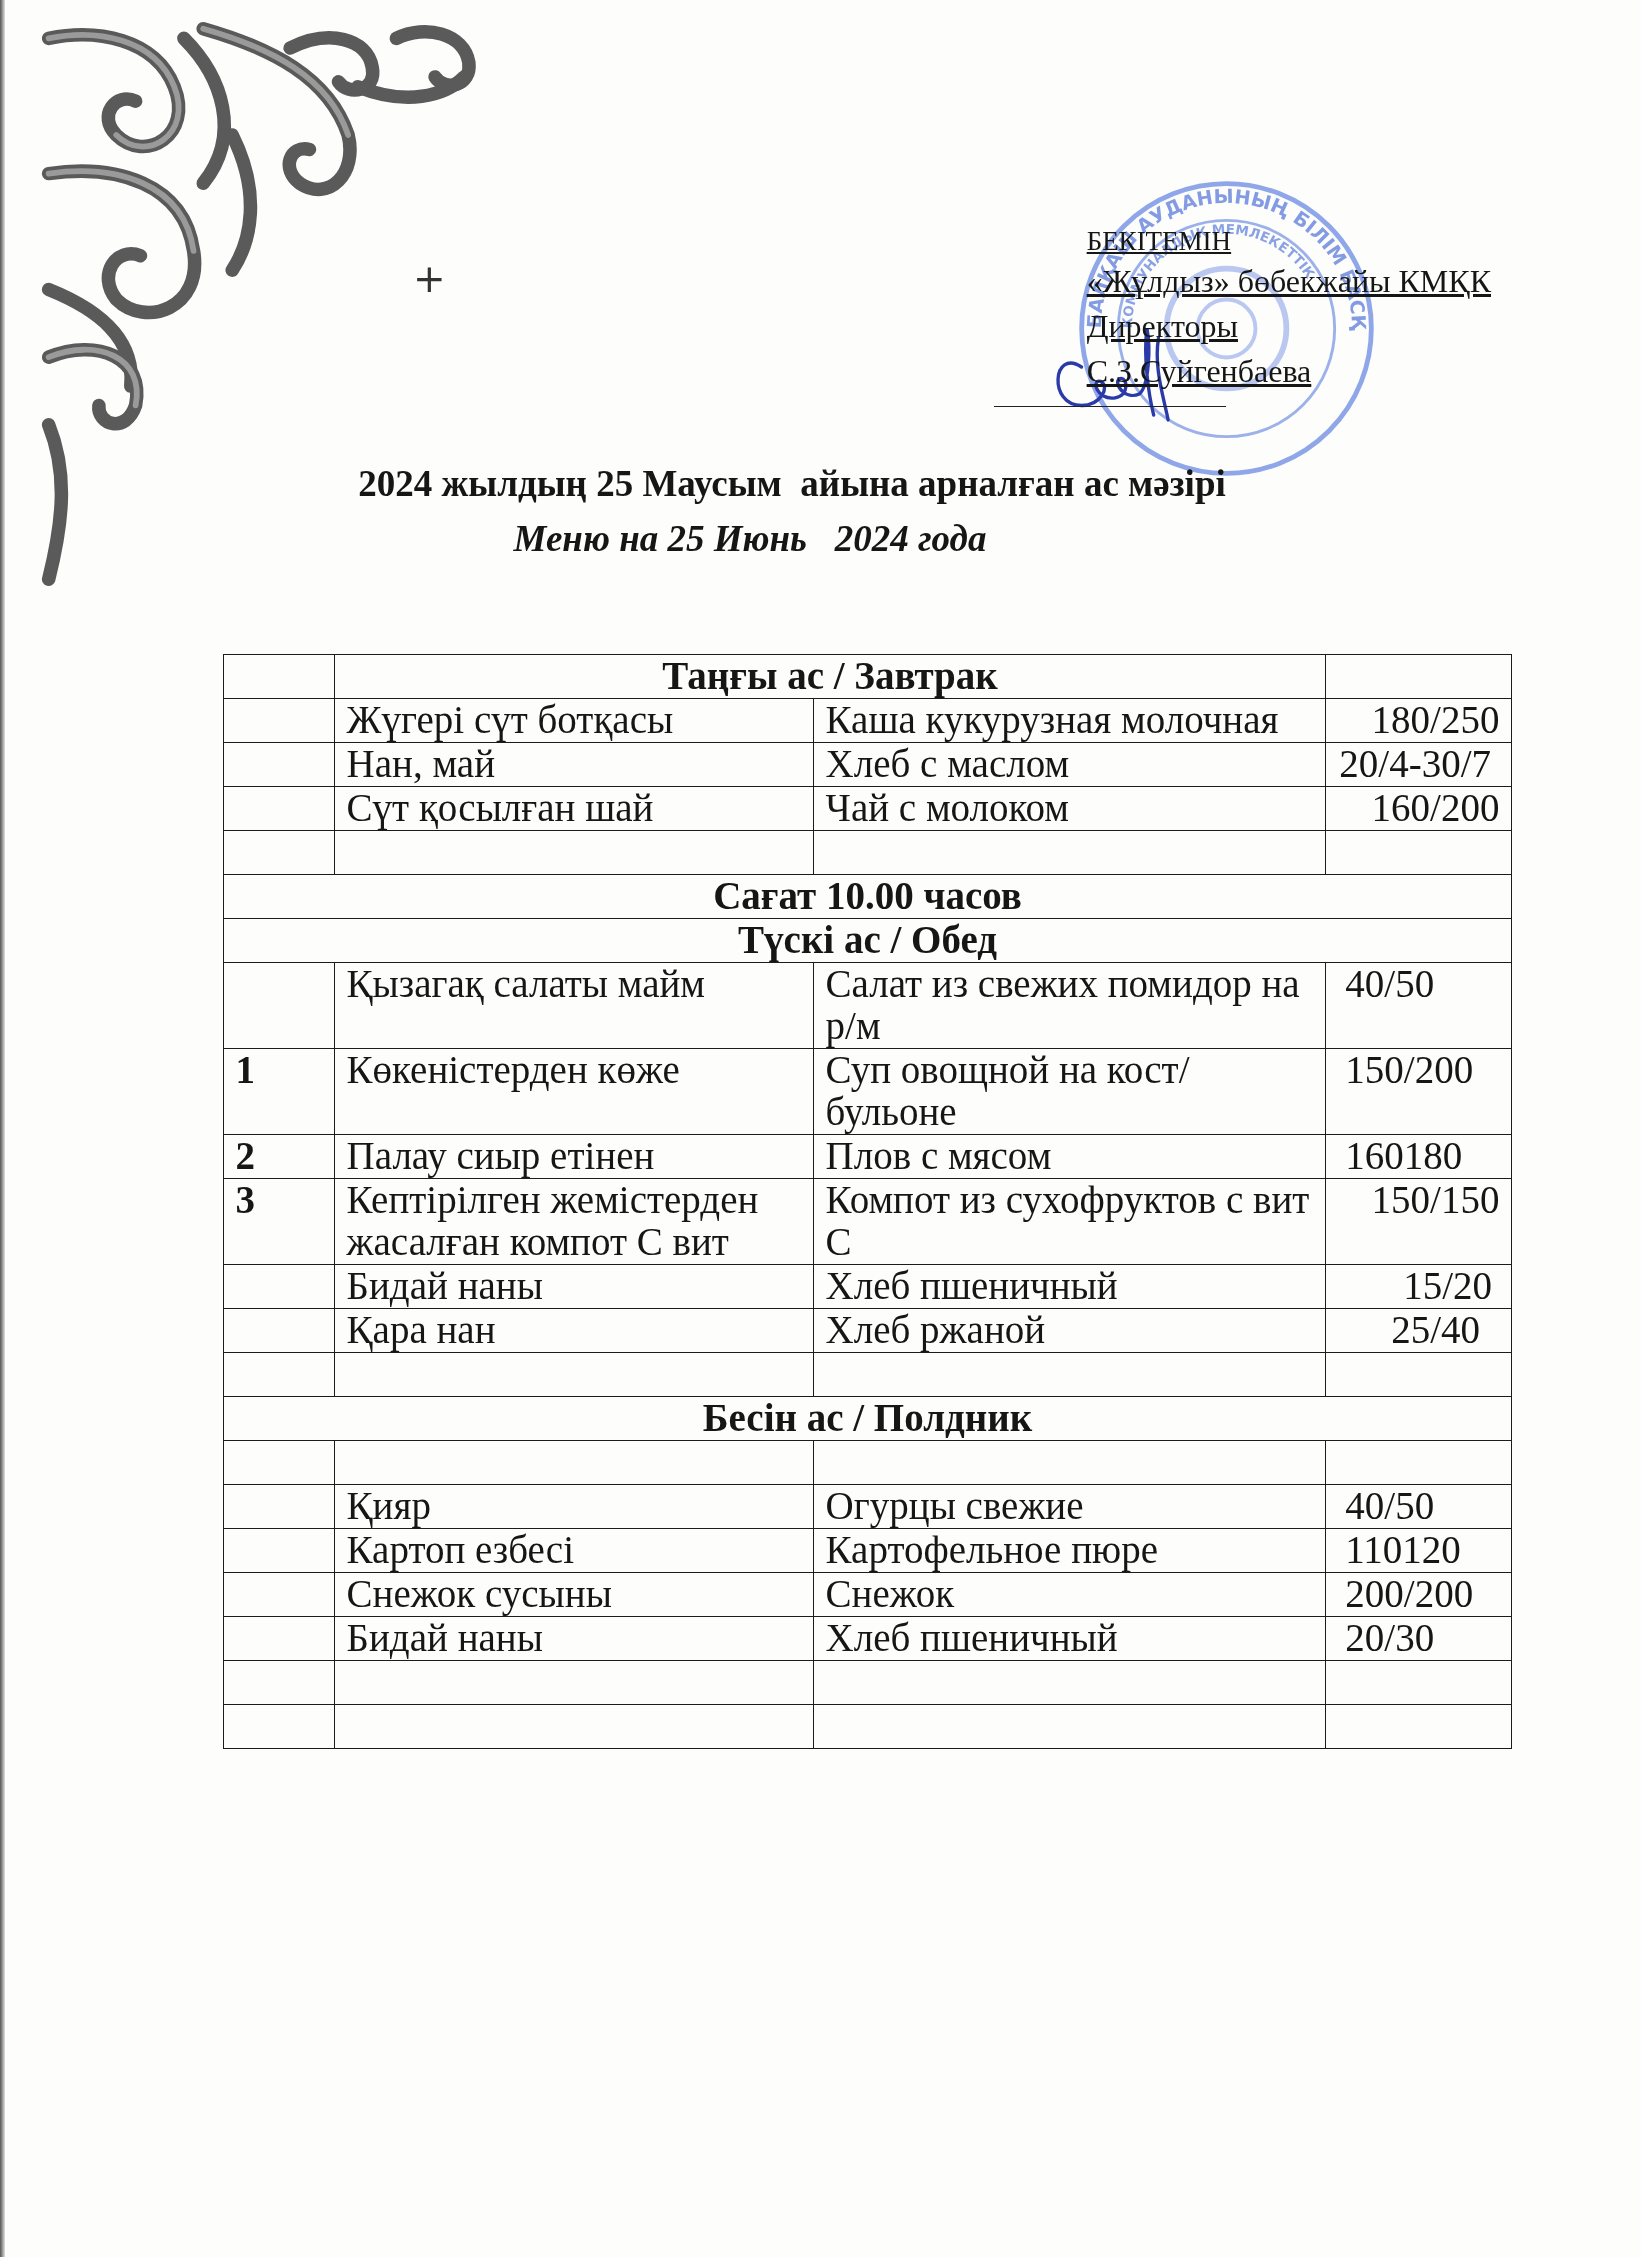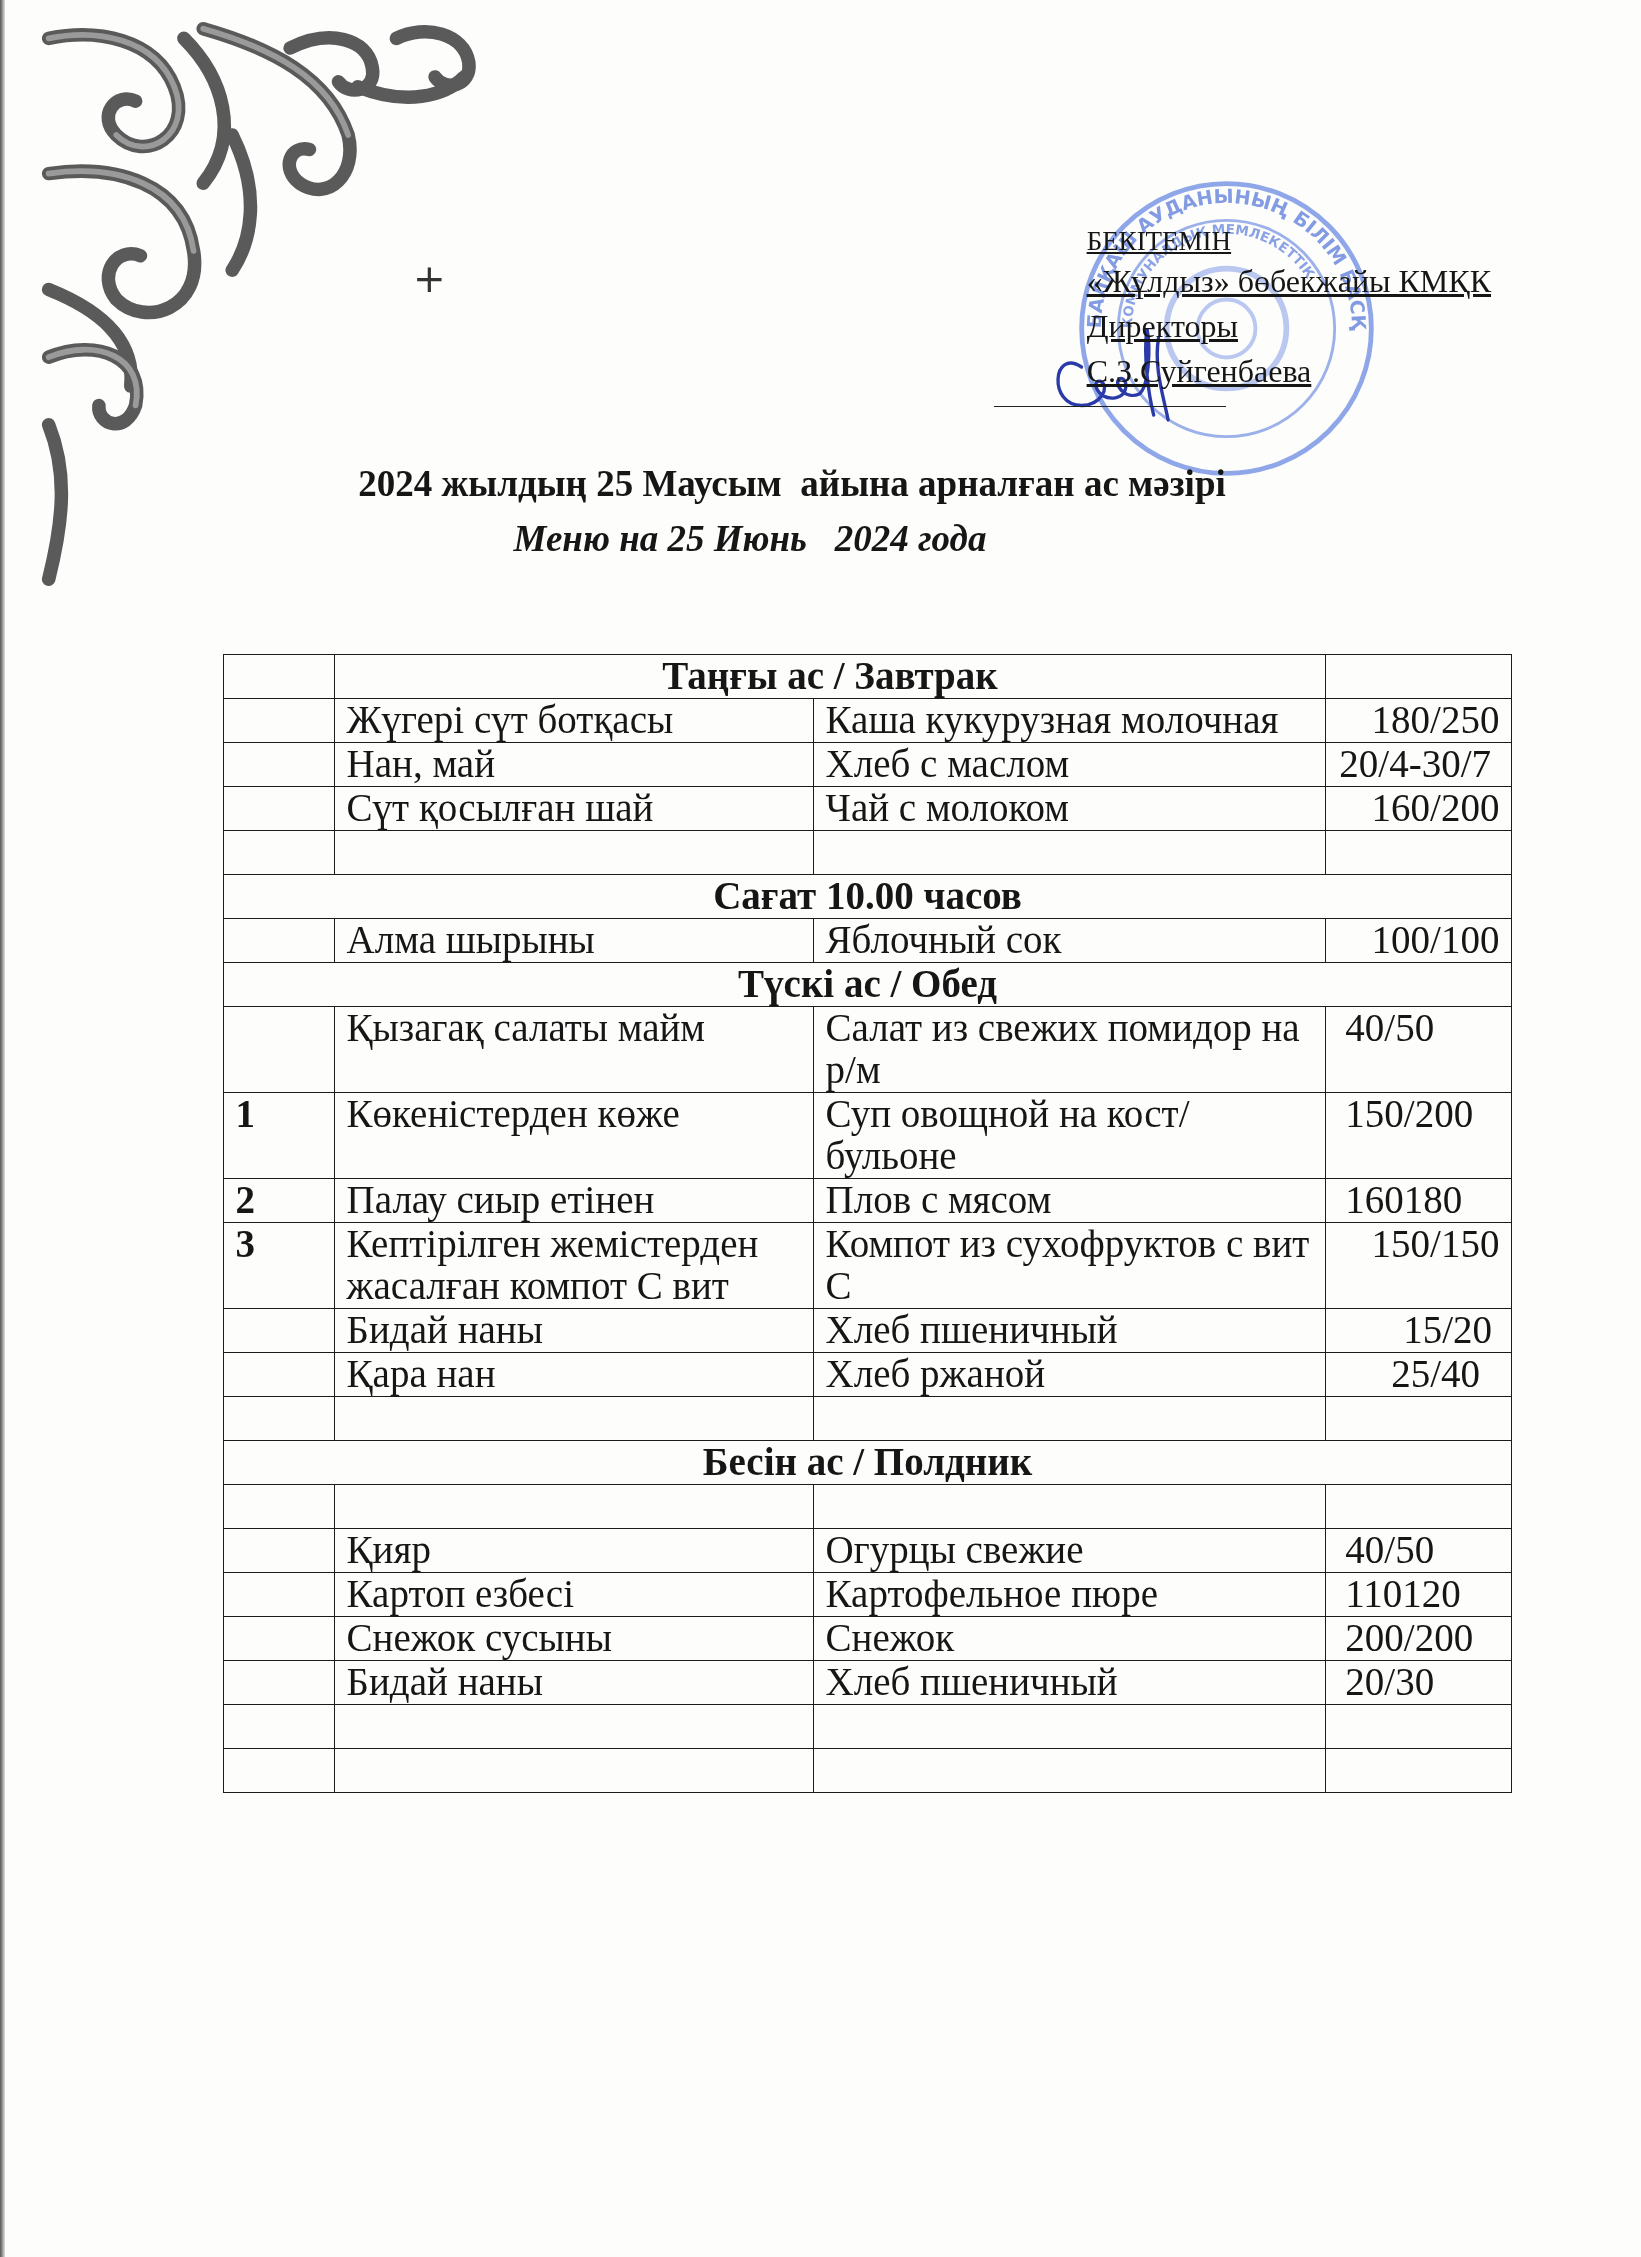--- a/index.html
+++ b/index.html
@@ -151,26 +151,20 @@
     <tr class="h-empty">
       <td></td>
       <td></td>
       <td></td>
       <td></td>
     </tr>
 
     <tr class="h-std">
       <td colspan="4" class="section">Сағат 10.00 часов</td>
     </tr>
-    <tr class="h-std">
-      <td class="num"></td>
-      <td>Алма шырыны</td>
-      <td>Яблочный сок</td>
-      <td class="portion">100/100</td>
-    </tr>
 
     <tr class="h-std">
       <td colspan="4" class="section">Түскі ас / Обед</td>
     </tr>
     <tr class="h-dbl">
       <td class="num"></td>
       <td>Қызагақ салаты майм</td>
       <td>Салат из свежих помидор на р/м</td>
       <td class="portion left">40/50</td>
     </tr>

